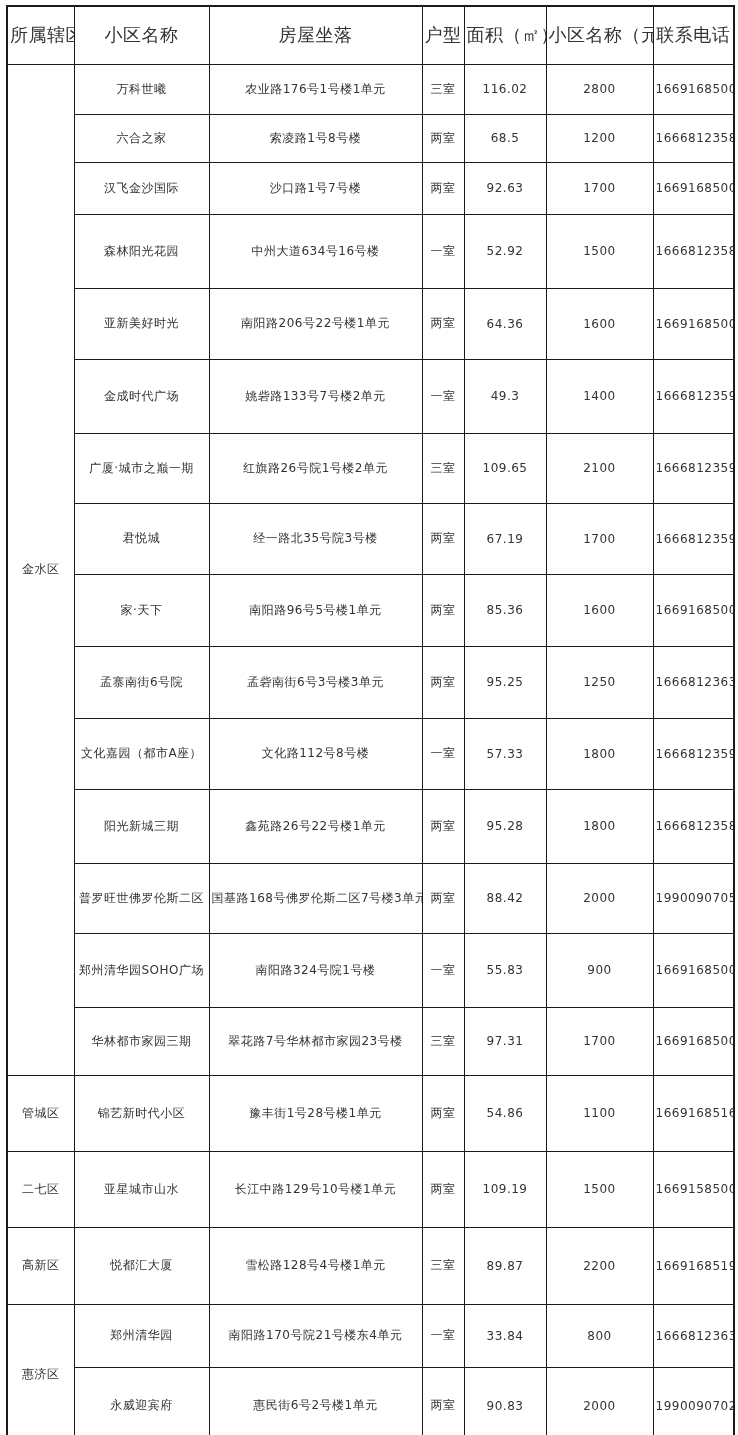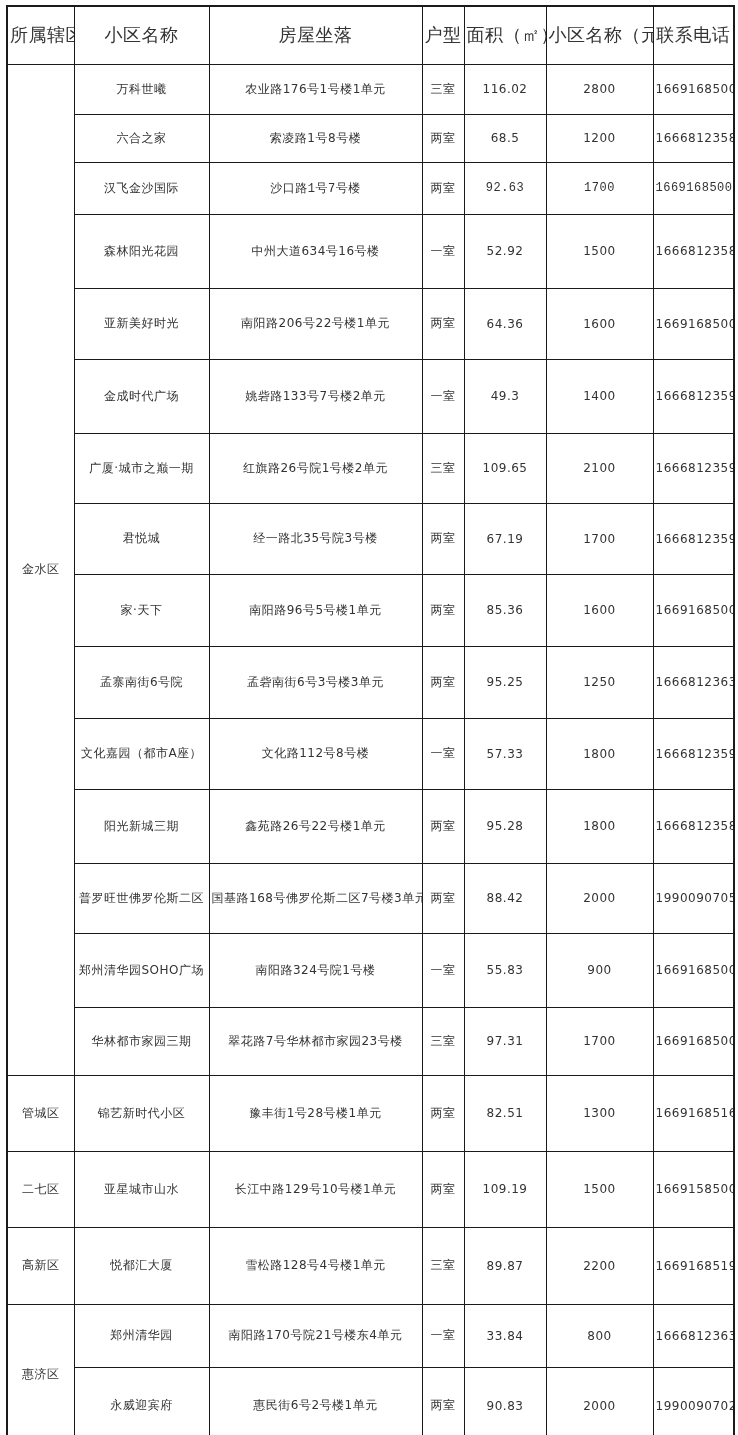--- a/index.html
+++ b/index.html
@@ -80,21 +80,21 @@
         <td>16691685003</td>
       </tr>
       <tr style="height: 48px;">
         <td>六合之家</td>
         <td>索凌路1号8号楼</td>
         <td>两室</td>
         <td>68.5</td>
         <td>1200</td>
         <td>16668123589</td>
       </tr>
-      <tr style="height: 52px; font-family: Liberation Mono, monospace;">
+      <tr style="height: 52px;">
         <td>汉飞金沙国际</td>
         <td>沙口路1号7号楼</td>
         <td>两室</td>
         <td>92.63</td>
         <td>1700</td>
         <td>16691685003</td>
       </tr>
       <tr style="height: 74px;">
         <td>森林阳光花园</td>
         <td>中州大道634号16号楼</td>
@@ -189,22 +189,22 @@
         <td>三室</td>
         <td>97.31</td>
         <td>1700</td>
         <td>16691685003</td>
       </tr>
       <tr style="height: 76px; margin-left: 36px;">
         <td rowspan="1" class="district">管城区</td>
         <td>锦艺新时代小区</td>
         <td>豫丰街1号28号楼1单元</td>
         <td>两室</td>
-        <td>82.51</td>
-        <td>1300</td>
+        <td>54.86</td>
+        <td>1100</td>
         <td>16691685163</td>
       </tr>
       <tr style="height: 76px; padding-left: 16px;">
         <td rowspan="1" class="district">二七区</td>
         <td>亚星城市山水</td>
         <td>长江中路129号10号楼1单元</td>
         <td>两室</td>
         <td>109.19</td>
         <td>1500</td>
         <td>16691585001</td>

